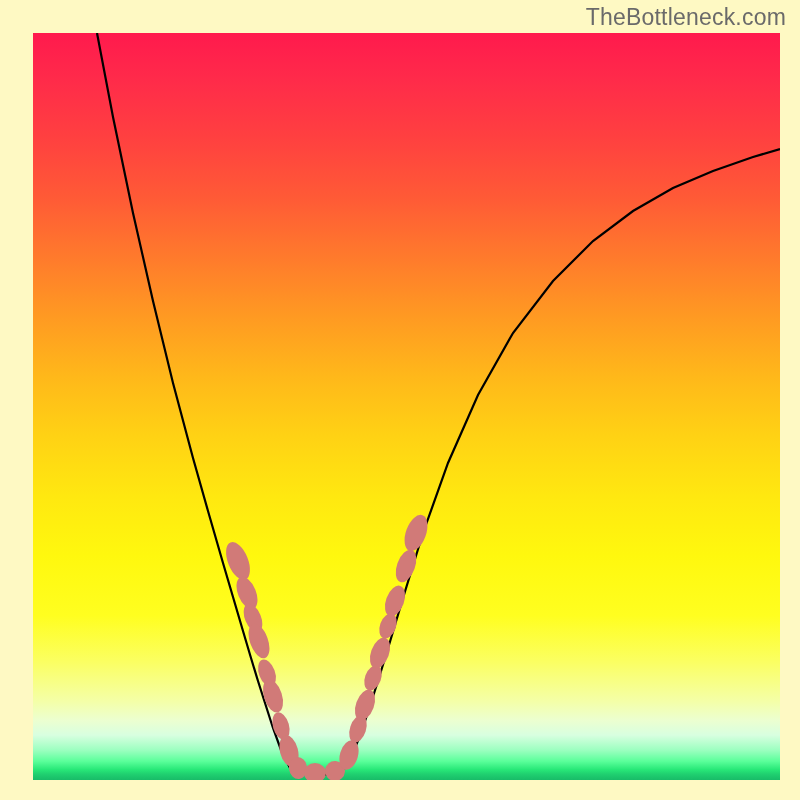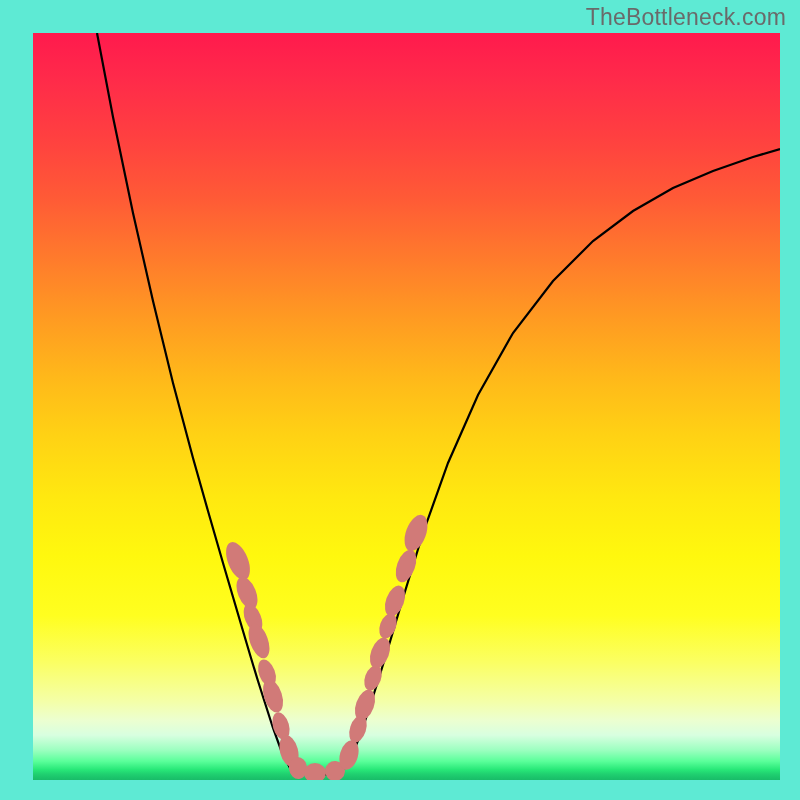--- a/index.html
+++ b/index.html
@@ -7,21 +7,21 @@
     padding: 0;
     width: 800px;
     height: 800px;
     background: #000;
     overflow: hidden;
     font-family: Arial, Helvetica, sans-serif;
   }
   .frame {
     position: absolute;
     inset: 0;
-    background: #5eead4;
+    background: #fef9c3;
   }
   .plot-area {
     position: absolute;
     left: 33px;
     top: 33px;
     width: 747px;
     height: 747px;
     overflow: hidden;
   }
   .gradient {

